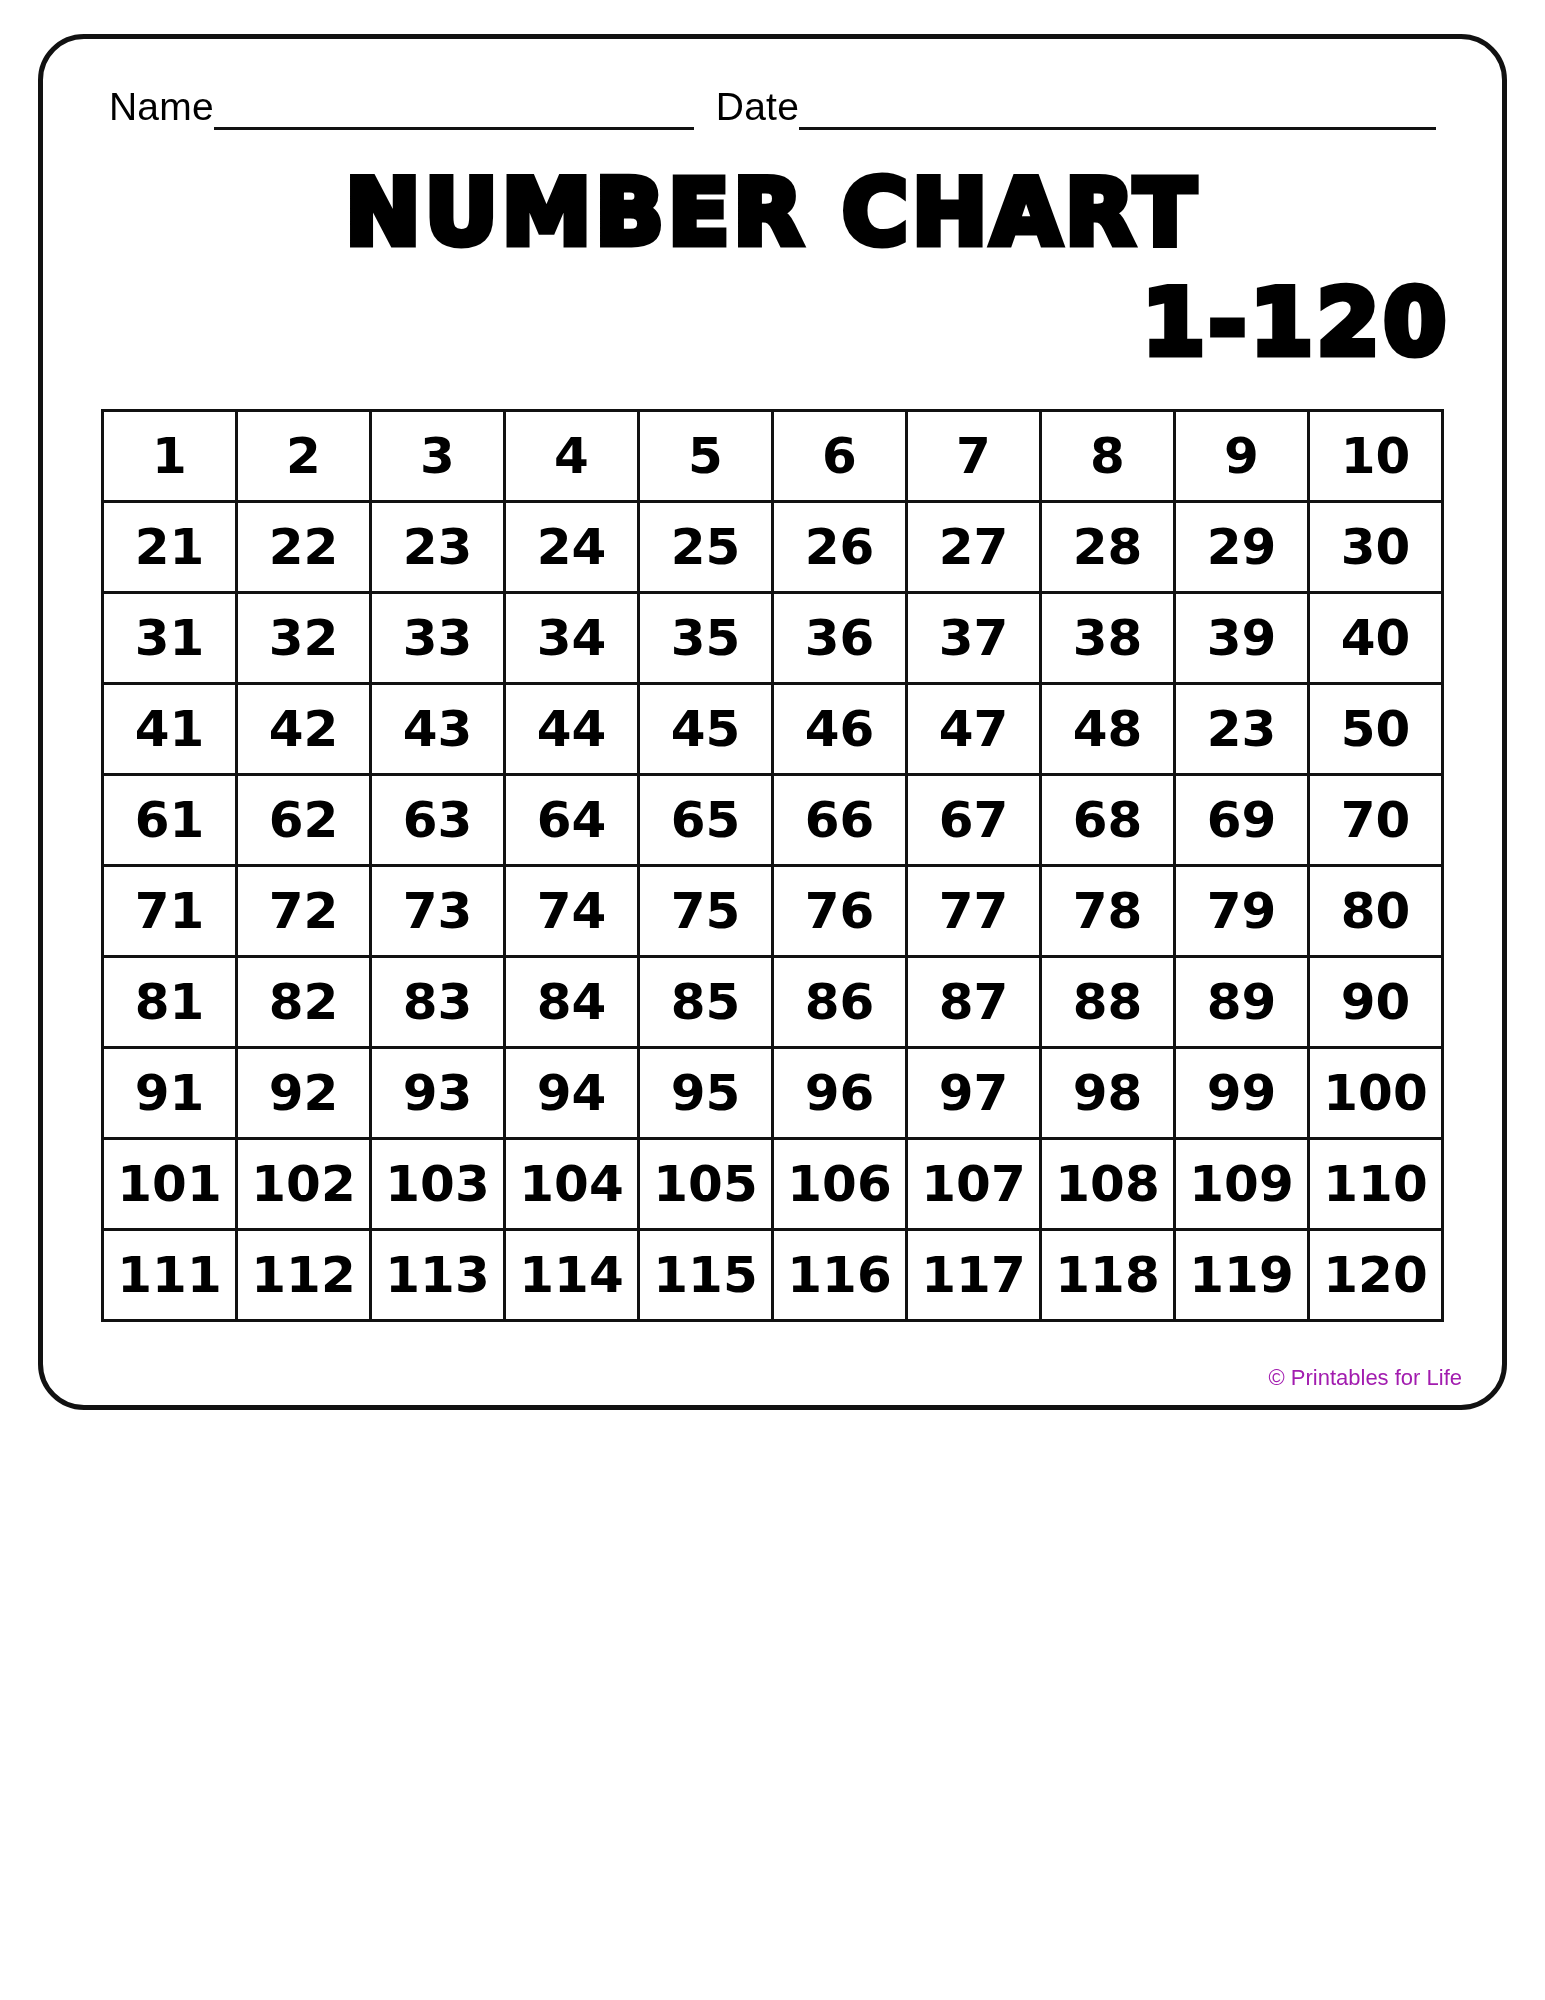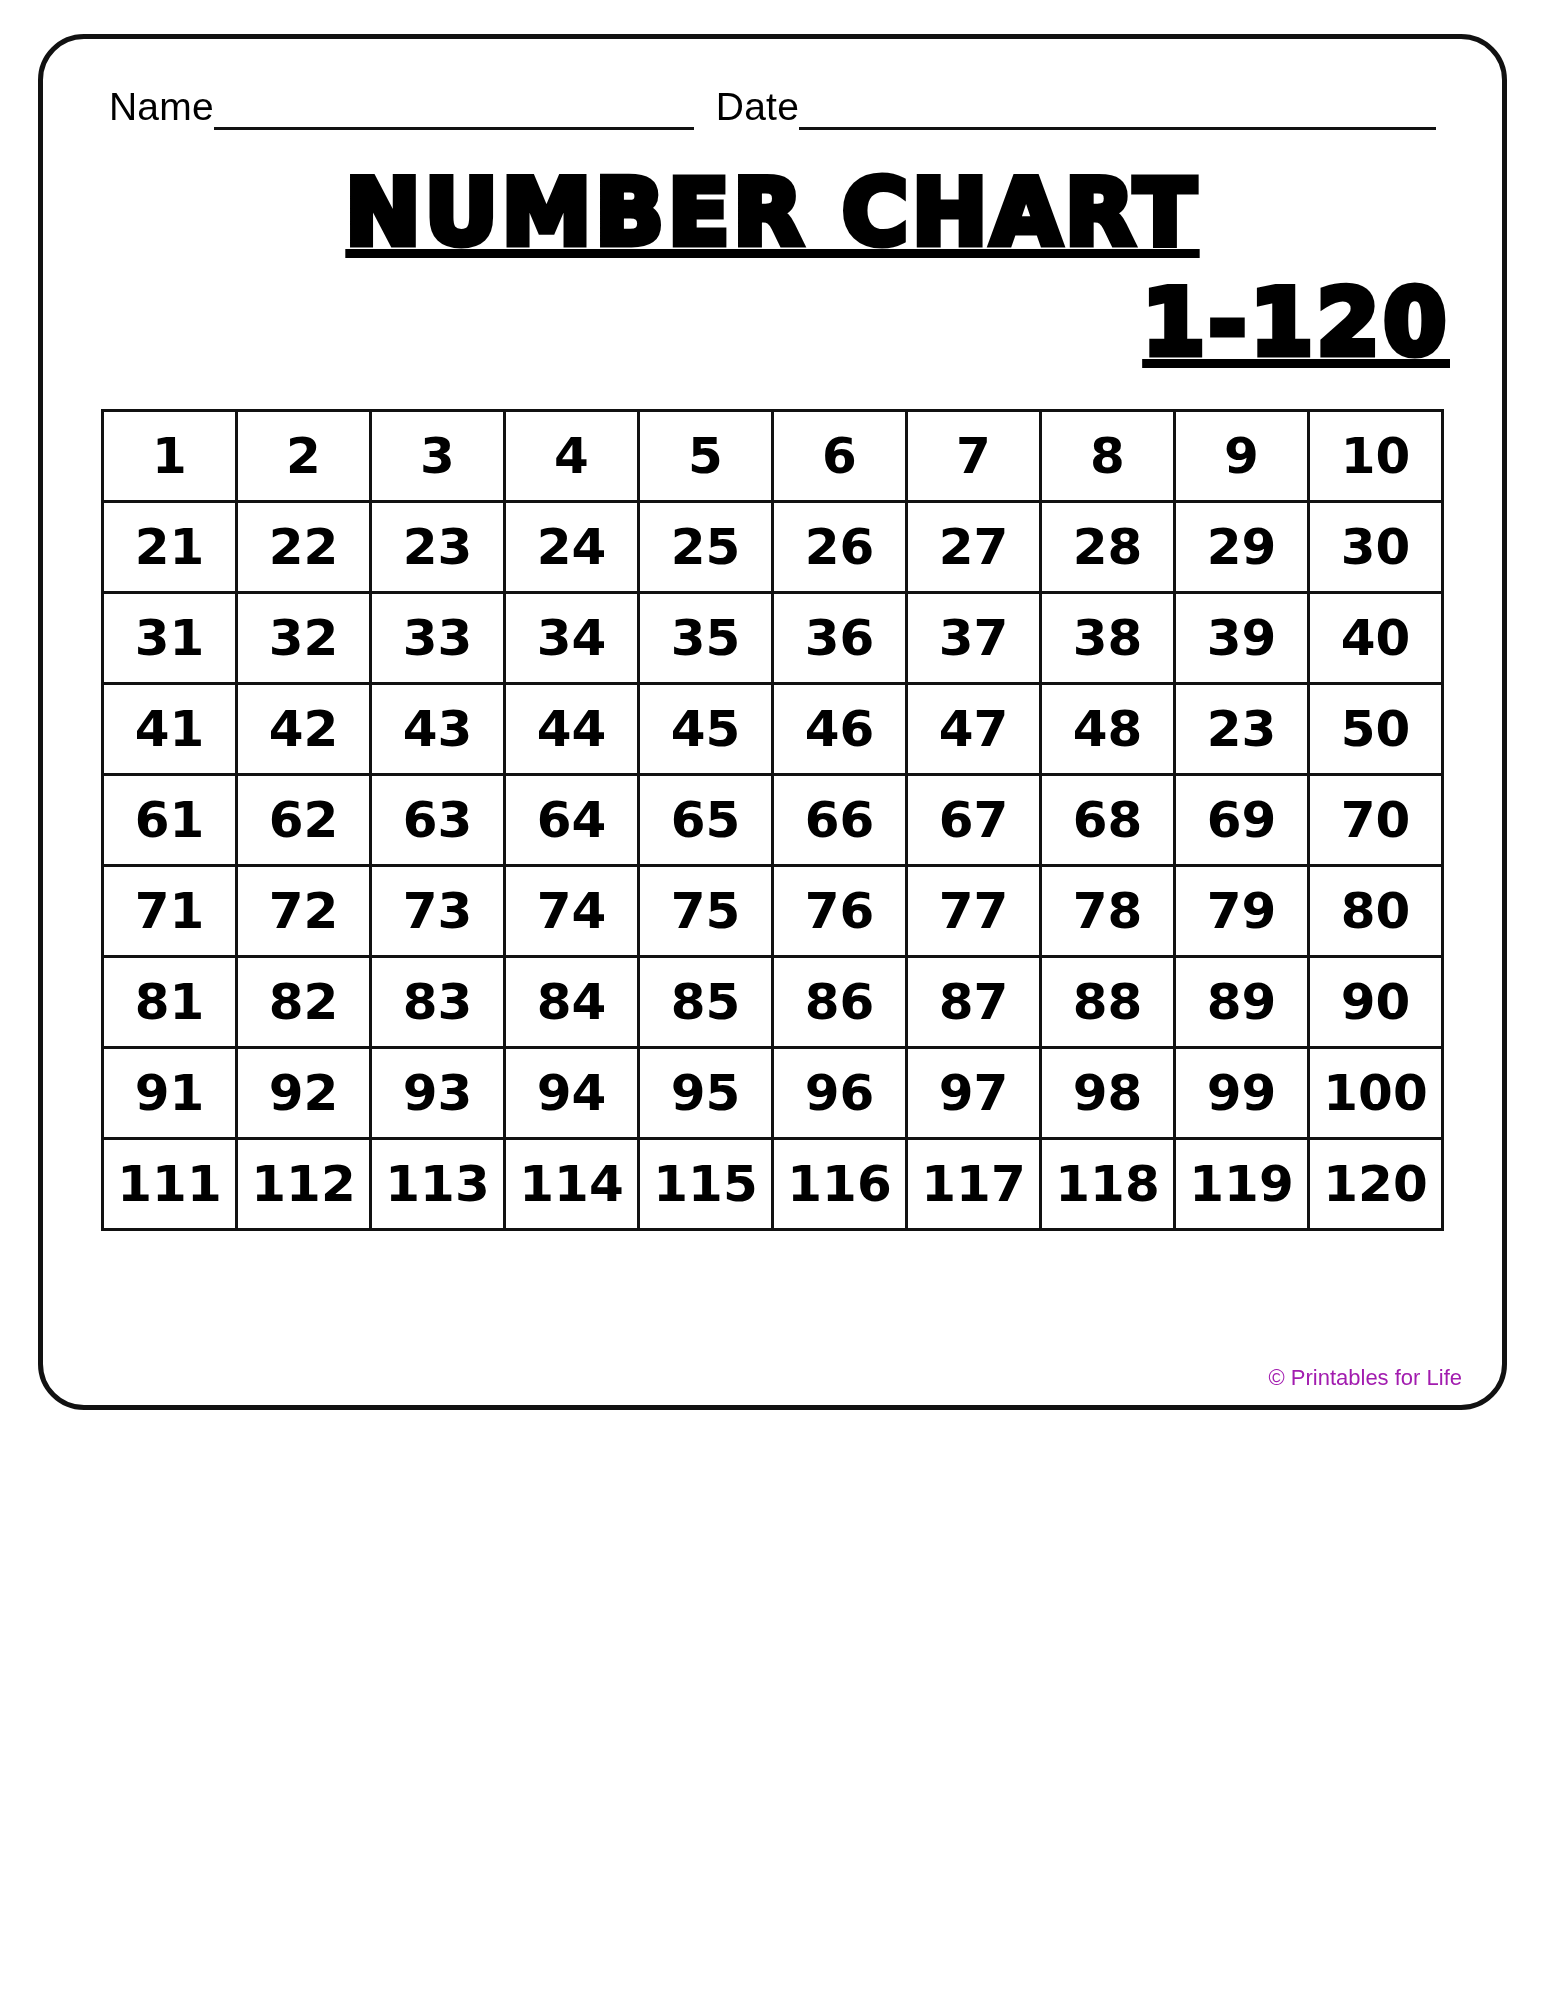--- a/index.html
+++ b/index.html
@@ -58,21 +58,20 @@
     border-bottom: 3px solid #111111;
     height: 36px;
   }
   .meta-field.name .meta-line { width: 480px; }
   .meta-field.date .meta-line { flex: 1 1 auto; }
 
   
   .title-block {
     text-align: center;
     margin-top: 36px;
-    text-decoration: underline;
   }
   .title-main, .title-sub {
     font-family: "DejaVu Sans", sans-serif;
     font-weight: bold;
     color: #000000;
     letter-spacing: 4px;
     line-height: 1.04;
     -webkit-text-stroke: 7px #000000;
   }
   .title-main {
@@ -231,20 +230,32 @@
               <td>93</td>
               <td>94</td>
               <td>95</td>
               <td>96</td>
               <td>97</td>
               <td>98</td>
               <td>99</td>
               <td>100</td>
             </tr>
             <tr>
+              <td>101</td>
+              <td>102</td>
+              <td>103</td>
+              <td>104</td>
+              <td>105</td>
+              <td>106</td>
+              <td>107</td>
+              <td>108</td>
+              <td>109</td>
+              <td>110</td>
+            </tr>
+            <tr>
               <td>111</td>
               <td>112</td>
               <td>113</td>
               <td>114</td>
               <td>115</td>
               <td>116</td>
               <td>117</td>
               <td>118</td>
               <td>119</td>
               <td>120</td>

